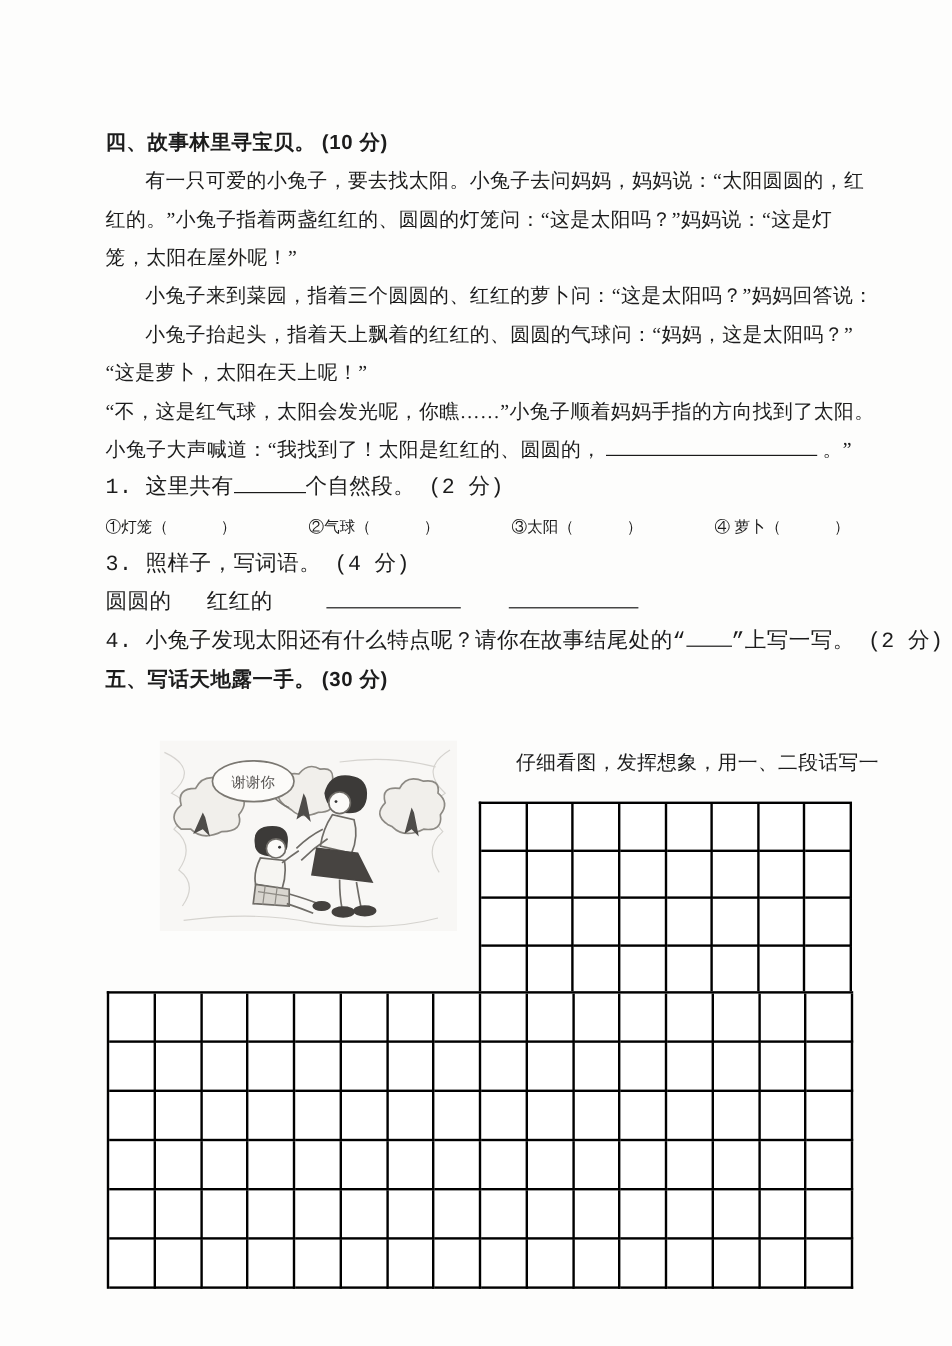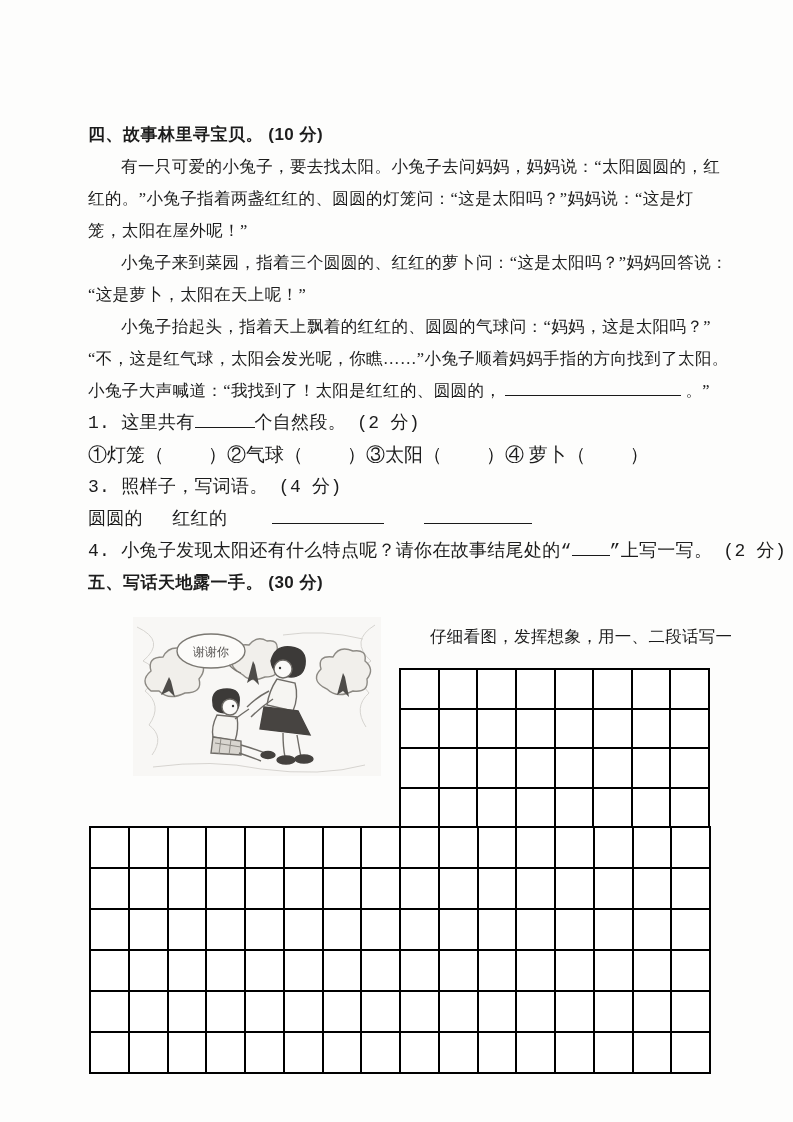--- a/index.html
+++ b/index.html
@@ -9,21 +9,20 @@
     background:#fdfdfc;
     overflow:hidden;
     color:#1c1c1c;
     font-family:"Liberation Serif","DejaVu Serif",serif;
     font-size:16.5px;
   }
   .content{
     position:absolute;
     left:88px;top:103px;
     width:622px;
-    margin-top:16px;
   }
   .sec-heading{
     font-family:"Liberation Sans","DejaVu Sans",sans-serif;
     font-weight:700;
     font-size:17px;
     line-height:32px;
     letter-spacing:.5px;
   }
   .story-line{
     line-height:32px;
@@ -46,23 +45,24 @@
     height:1em;
     vertical-align:baseline;
   }
   .blank.grow{flex:1;margin:0 4px;}
   .blank.q1{width:60px;}
   .blank.q4{width:38px;}
   .blank.w1{width:112px;margin-left:45px;}
   .blank.w2{width:108px;margin-left:40px;}
   .options-row{
     display:flex;
+    justify-content:space-between;
     width:620px;
-    font-family:Liberation Serif, serif;
-    font-size:19px;
+    font-family:Liberation Sans, sans-serif;
+    font-size:13px;
     line-height:32px;
   }
   .option{white-space:nowrap;}
   .option .gap{display:inline-block;width:44px;}
   
   .illustration{
     position:absolute;
     left:133px;top:617px;
     width:248px;height:159px;
   }
@@ -98,22 +98,22 @@
 <div class="page">
 
   <div class="content">
 
     <div class="sec-heading">四、故事林里寻宝贝。 (10 分)</div>
 
     <div class="story-line indent">有一只可爱的小兔子，要去找太阳。小兔子去问妈妈，妈妈说：“太阳圆圆的，红</div>
     <div class="story-line">红的。”小兔子指着两盏红红的、圆圆的灯笼问：“这是太阳吗？”妈妈说：“这是灯</div>
     <div class="story-line">笼，太阳在屋外呢！”</div>
     <div class="story-line indent">小兔子来到菜园，指着三个圆圆的、红红的萝卜问：“这是太阳吗？”妈妈回答说：</div>
+    <div class="story-line indent">小兔子抬起头，指着天上飘着的红红的、圆圆的气球问：“妈妈，这是太阳吗？”</div>
     <div class="story-line">“这是萝卜，太阳在天上呢！”</div>
-    <div class="story-line indent">小兔子抬起头，指着天上飘着的红红的、圆圆的气球问：“妈妈，这是太阳吗？”</div>
     <div class="story-line">“不，这是红气球，太阳会发光呢，你瞧……”小兔子顺着妈妈手指的方向找到了太阳。</div>
     <div class="story-line flexline">
       <span>小兔子大声喊道：“我找到了！太阳是红红的、圆圆的，</span>
       <span class="blank grow"></span>
       <span>。”</span>
     </div>
 
     <div class="qline">
       <span>1. 这里共有</span><span class="blank q1"></span><span>个自然段。 (2 分)</span>
     </div>

